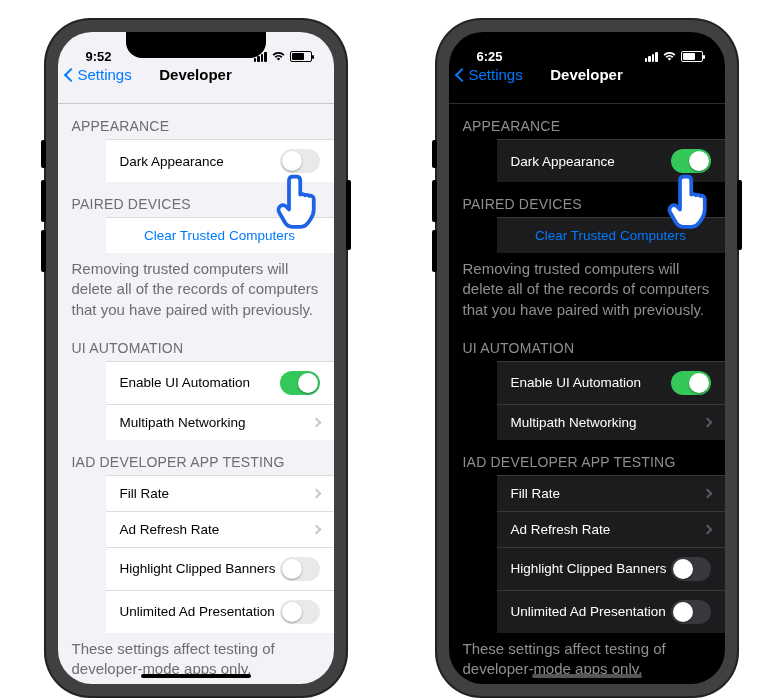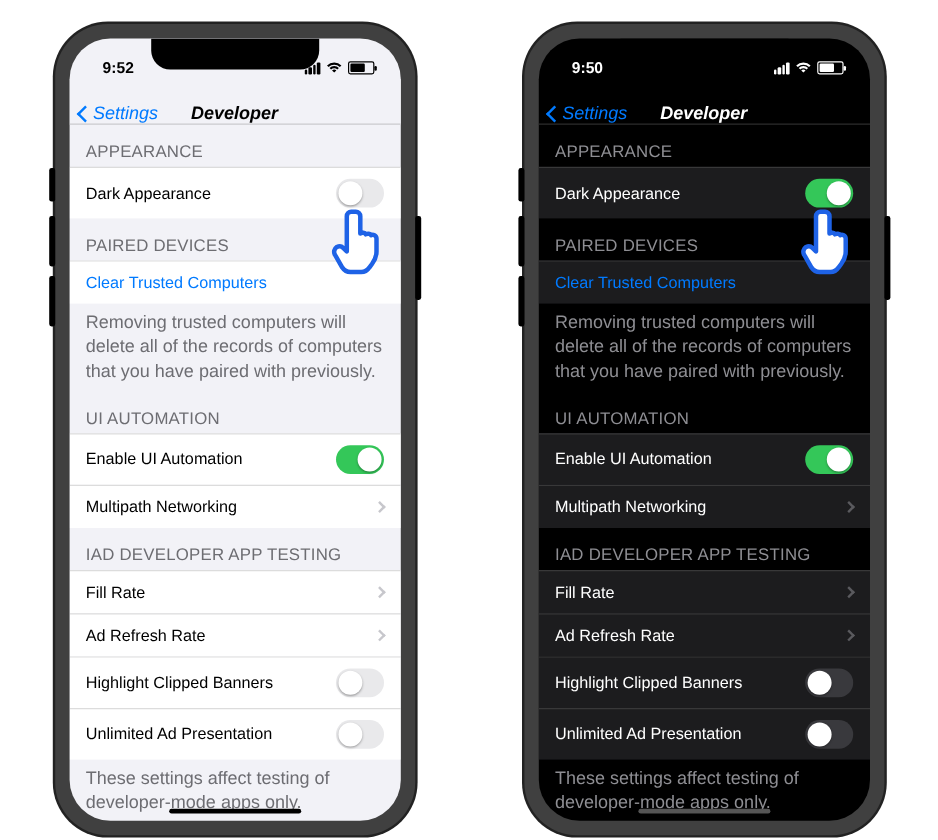--- a/index.html
+++ b/index.html
@@ -49,25 +49,24 @@
   .status-icons { display:flex; align-items:center; gap:4px; }
   .bars { display:flex; align-items:flex-end; gap:1px; }
   .bars span{ width:2.5px; background:currentColor; border-radius:1px;}
   .bars span:nth-child(1){height:4px}.bars span:nth-child(2){height:6px}
   .bars span:nth-child(3){height:8px}.bars span:nth-child(4){height:10px}
   .batt { width:22px;height:11px;border:1px solid currentColor;border-radius:2px;position:relative;}
   .batt::after{content:"";position:absolute;right:-3px;top:3px;width:2px;height:4px;background:currentColor;border-radius:1px;}
   .batt i{position:absolute;left:1px;top:1px;bottom:1px;width:60%;background:currentColor;border-radius:1px;}
 
   .navbar {
-    height:38px; display:flex; align-items:flex-end; justify-content:center;
+    height:38px; display:flex; align-items:flex-start; justify-content:center;
     position:relative;
     border-bottom:0.5px solid rgba(128,128,128,.35);
     background:inherit;
-    font-style:italic;
   }
   .navbar .back{
     position:absolute; left:8px; display:flex; align-items:center;
     color:#007aff; font-size:15px; cursor:pointer;
   }
   .navbar .title{ font-size:15px; font-weight:600; }
   .chev-left{ width:10px;height:10px;border-left:2px solid #007aff;border-bottom:2px solid #007aff;
     transform:rotate(45deg); margin-right:2px;}
 
   .content{ flex:1; overflow:hidden; font-size:13.5px; }
@@ -75,26 +74,27 @@
     font-size:14px; letter-spacing:.2px;
     padding:14px 14px 5px; text-transform:uppercase;
   }
   .light .sect-head{ color:#6d6d72; }
   .dark  .sect-head{ color:#8e8e93; }
 
   .row{
     display:flex; align-items:center; justify-content:space-between;
     padding:9px 14px; min-height:36px;
     border-top:.5px solid rgba(128,128,128,.28);
+    margin-left:48px;
   }
   .light .row{ background:#fff; }
   .dark  .row{ background:#1c1c1e; }
   .row:last-of-type{ border-bottom:.5px solid rgba(128,128,128,.28);}
   .row .label{ flex:1; }
-  .row.link .label{ color:#007aff; }
+  .row.link .label{ color:#007aff;text-align:center; }
   .chev{ width:7px;height:7px;border-right:2px solid #c7c7cc;border-top:2px solid #c7c7cc;
     transform:rotate(45deg); }
   .dark .chev{ border-color:#5a5a5e; }
   .footer-note{
     font-size:15px; padding:6px 14px; line-height:1.35;
   }
   .light .footer-note{ color:#6d6d72; }
   .dark  .footer-note{ color:#8e8e93; }
 
   .switch{
@@ -227,21 +227,21 @@
 
 <div class="device-col">
   <div class="device">
     <div class="side-btn sb-right"></div>
       <div class="side-btn sb-left1"></div>
     <div class="side-btn sb-left2"></div>
       <div class="side-btn sb-left3"></div>
     <div class="screen dark">
       <div class="notch"></div>
       <div class="statusbar">
-        <span>9:50</span>
+        <span>6:25</span>
         <span class="status-icons">
           <span class="bars">
               <span></span>
               <span></span>
               <span></span>
               <span></span>
             </span>
           <span>
             <svg width="15" height="11" viewBox="0 0 15 11">
                 <path d="M7.5 10.5 L5.7 8.7 a2.6 2.6 0 0 1 3.6 0 Z M3.6 6.6 a5.5 5.5 0 0 1 7.8 0 l-1.3 1.3 a3.7 3.7 0 0 0-5.2 0Z M1.5 4.5 a8.5 8.5 0 0 1 12 0 l-1.3 1.3 a6.7 6.7 0 0 0-9.4 0Z" fill="currentColor"></path>

